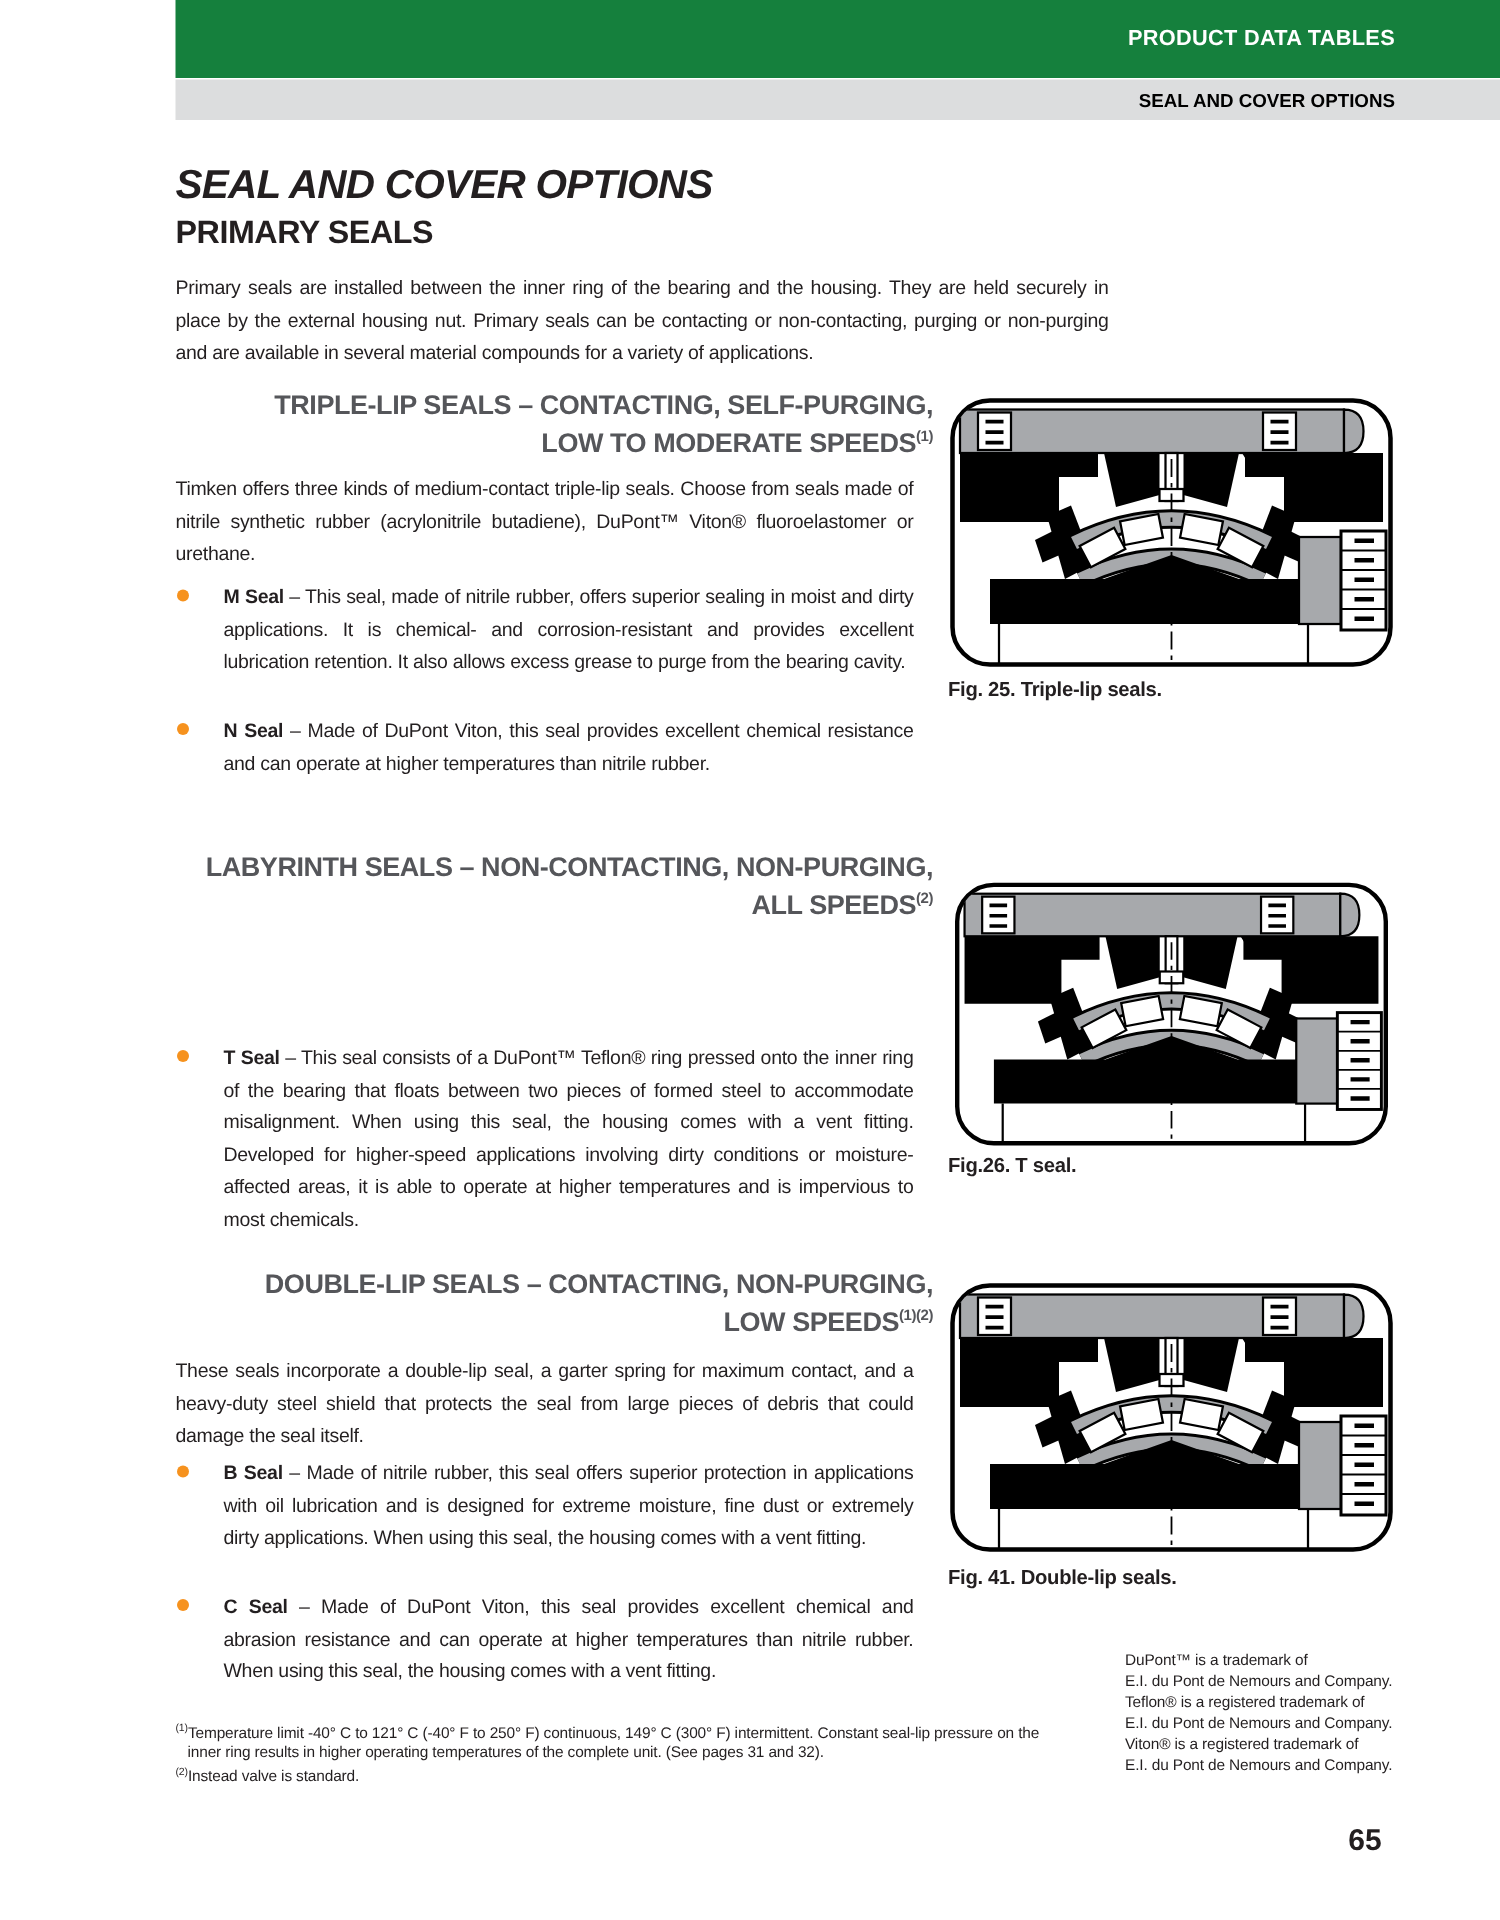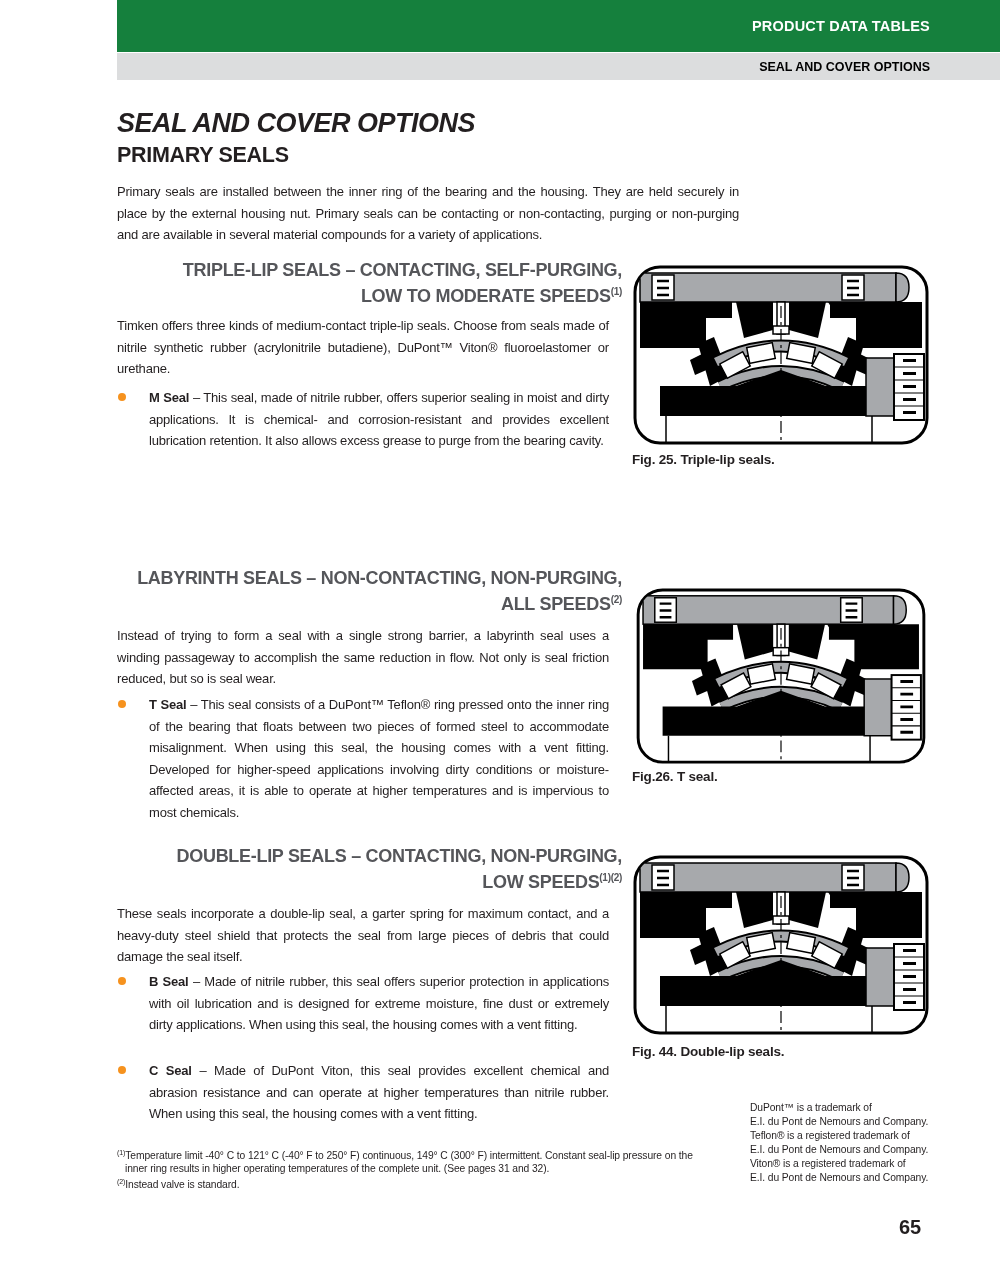--- a/index.html
+++ b/index.html
@@ -131,33 +131,36 @@
   <h3 class="abs sec-heading" style="top:259px">
     <span>TRIPLE-LIP SEALS – CONTACTING, SELF-PURGING,</span><br>
     <span>LOW TO MODERATE SPEEDS</span><sup>(1)</sup>
   </h3>
   <p class="abs sec-body" style="top:315px">Timken offers three kinds of medium-contact triple-lip seals. Choose from seals made of nitrile synthetic rubber (acrylonitrile butadiene), DuPont™ Viton® fluoroelastomer or urethane.</p>
 
   <div class="abs bullet" style="top:387px">
     <span class="dot"></span>
     <p><strong>M Seal</strong> <span>– This seal, made of nitrile rubber, offers superior sealing in moist and dirty applications. It is chemical- and corrosion-resistant and provides excellent lubrication retention. It also allows excess grease to purge from the bearing cavity.</span></p>
   </div>
+  <div class="abs bullet" style="top:476px">
+    <span class="dot"></span>
+    <p><strong>N Seal</strong> <span>– Made of DuPont Viton, this seal provides excellent chemical resistance and can operate at higher temperatures than nitrile rubber.</span></p>
+  </div>
 
   <div class="abs figure" style="top:264px">
     <svg class="fig-svg" height="186" viewBox="0 0 298 186">
         <use href="#bearing-fig"></use>
       </svg>
   </div>
   <div class="abs fig-caption" style="top:452px">Fig. 25. Triple-lip seals.</div>
 
   <h3 class="abs sec-heading" style="top:567px">
     <span>LABYRINTH SEALS – NON-CONTACTING, NON-PURGING,</span><br>
     <span>ALL SPEEDS</span><sup>(2)</sup>
   </h3>
-  <p class="abs sec-body" style="top:625px">Instead of trying to form a seal with a single strong barrier, a labyrinth seal uses a winding passageway to accomplish the same reduction in flow. Not only is seal friction reduced, but so is seal wear.</p>
 
   <div class="abs bullet" style="top:694px">
     <span class="dot"></span>
     <p><strong>T Seal</strong> <span>– This seal consists of a DuPont™ Teflon® ring pressed onto the inner ring of the bearing that floats between two pieces of formed steel to accommodate misalignment. When using this seal, the housing comes with a vent fitting. Developed for higher-speed applications involving dirty conditions or moisture-affected areas, it is able to operate at higher temperatures and is impervious to most chemicals.</span></p>
   </div>
 
   <div class="abs figure" style="top:587px">
     <svg class="fig-svg" height="182" viewBox="0 0 298 186">
         <use href="#bearing-fig"></use>
       </svg>
@@ -177,21 +180,21 @@
   <div class="abs bullet" style="top:1060px">
     <span class="dot"></span>
     <p><strong>C Seal</strong> <span>– Made of DuPont Viton, this seal provides excellent chemical and abrasion resistance and can operate at higher temperatures than nitrile rubber. When using this seal, the housing comes with a vent fitting.</span></p>
   </div>
 
   <div class="abs figure" style="top:854px">
     <svg class="fig-svg" height="186" viewBox="0 0 298 186">
         <use href="#bearing-fig"></use>
       </svg>
   </div>
-  <div class="abs fig-caption" style="top:1044px">Fig. 44. Double-lip seals.</div>
+  <div class="abs fig-caption" style="top:1044px">Fig. 41. Double-lip seals.</div>
 
   <div class="abs trademarks">
     <div>DuPont™ is a trademark of</div>
     <div>E.I. du Pont de Nemours and Company.</div>
     <div>Teflon® is a registered trademark of</div>
     <div>E.I. du Pont de Nemours and Company.</div>
     <div>Viton® is a registered trademark of</div>
     <div>E.I. du Pont de Nemours and Company.</div>
   </div>
 

